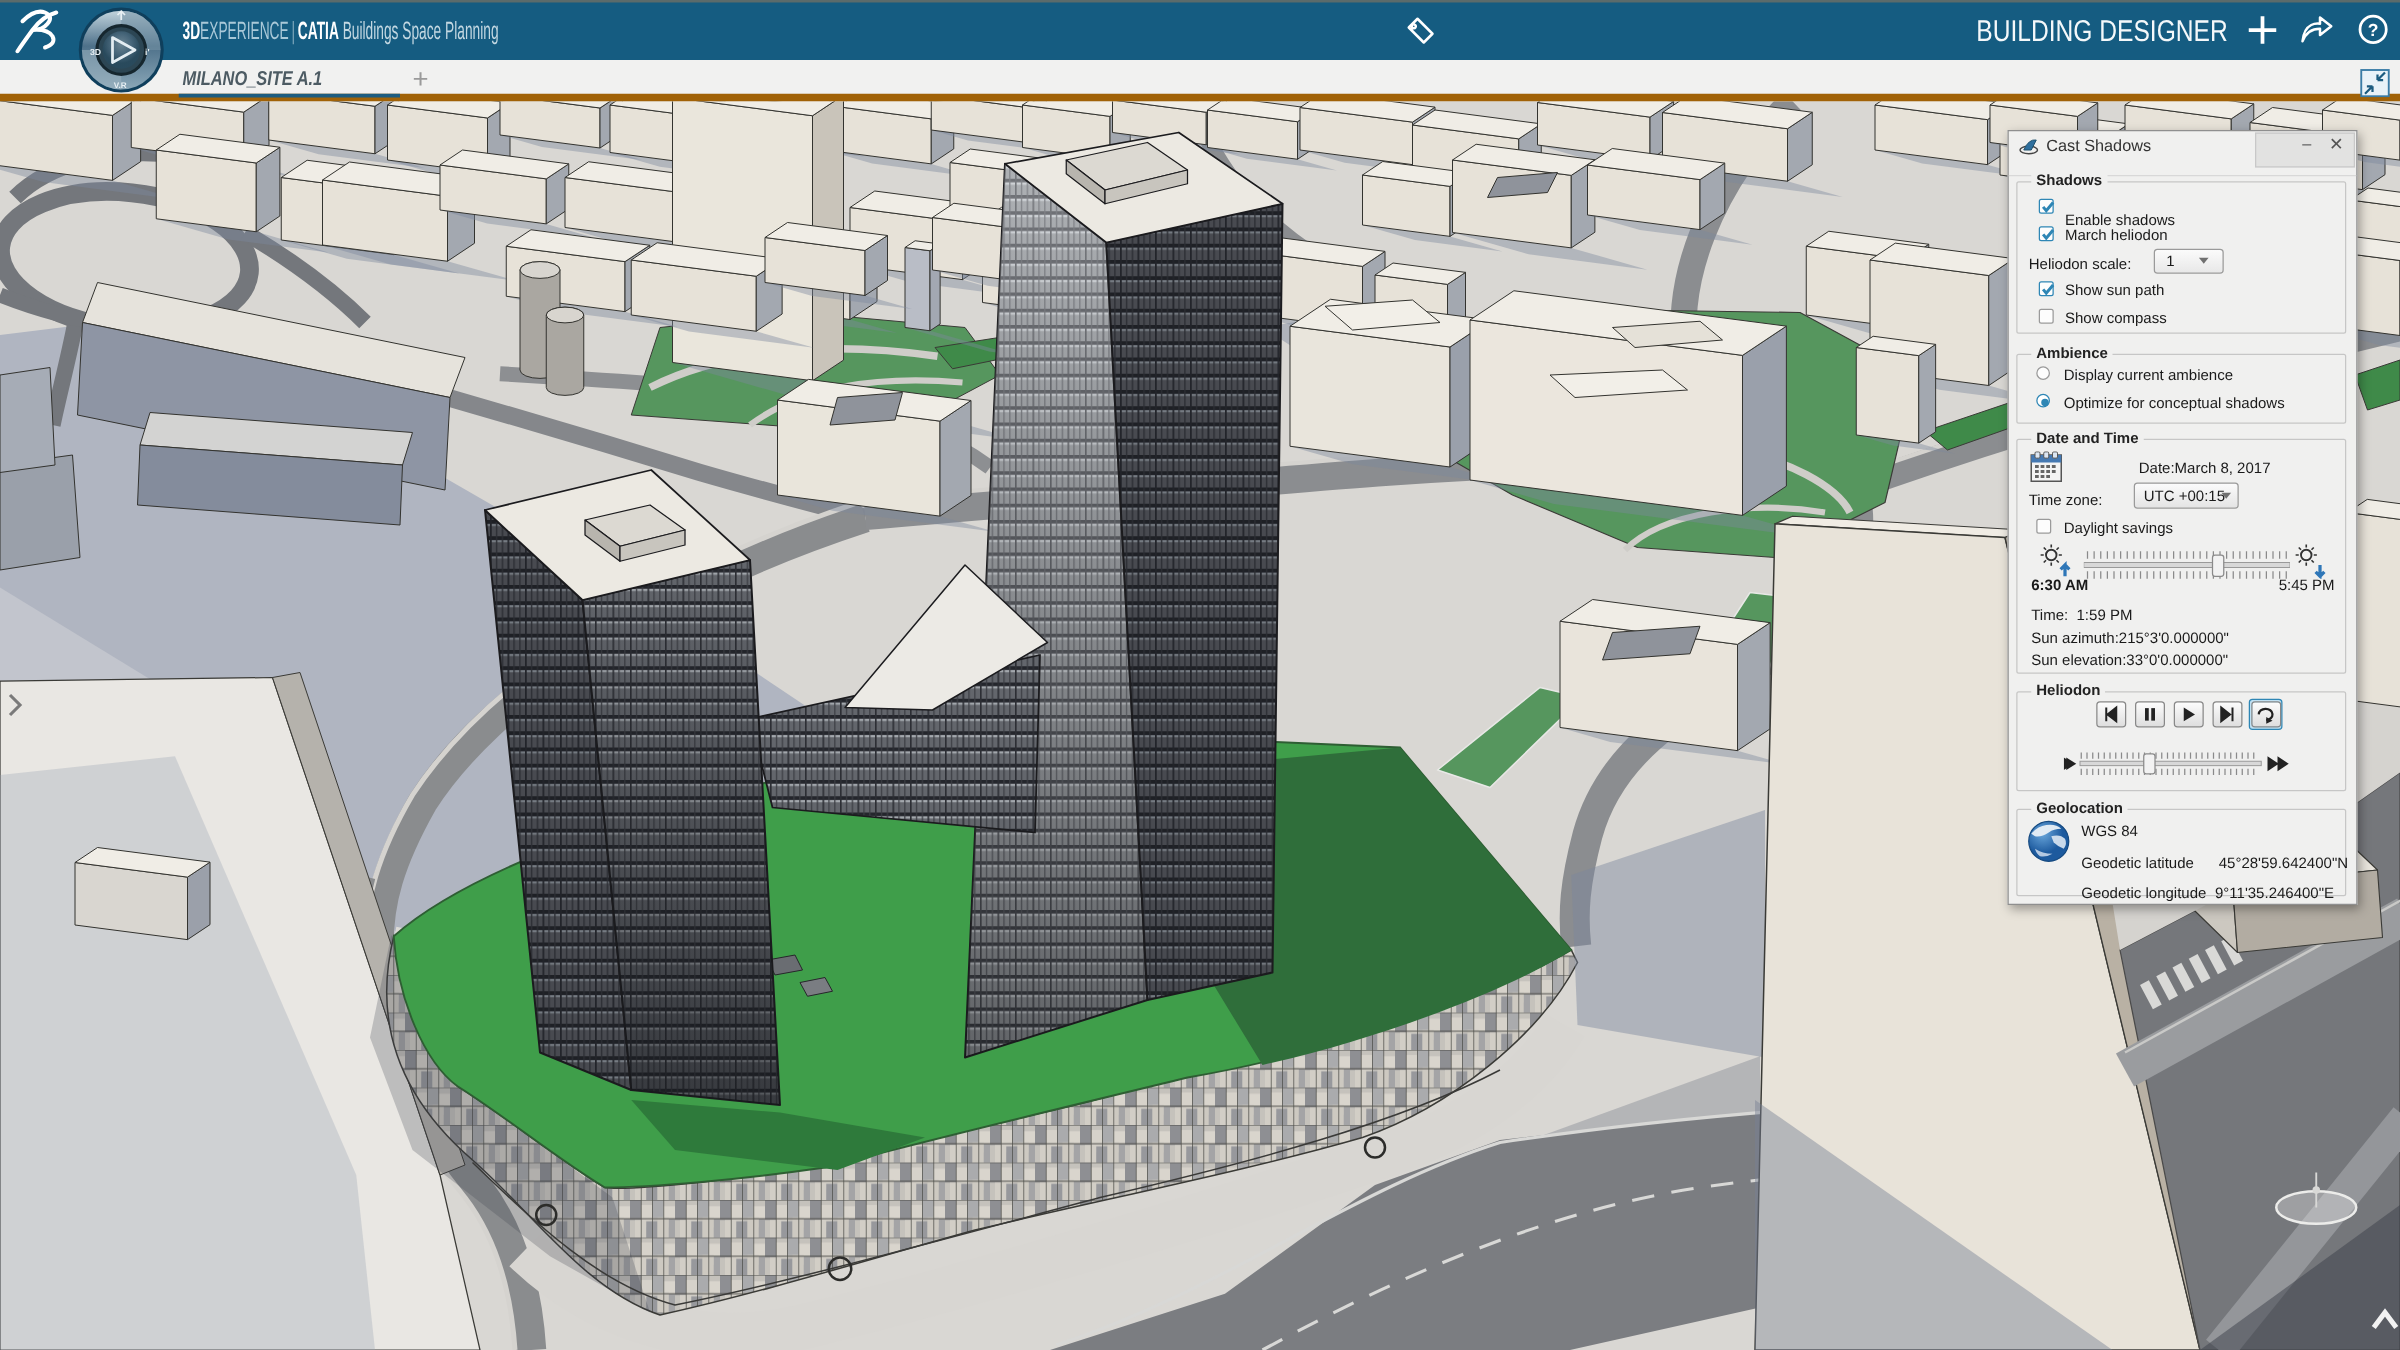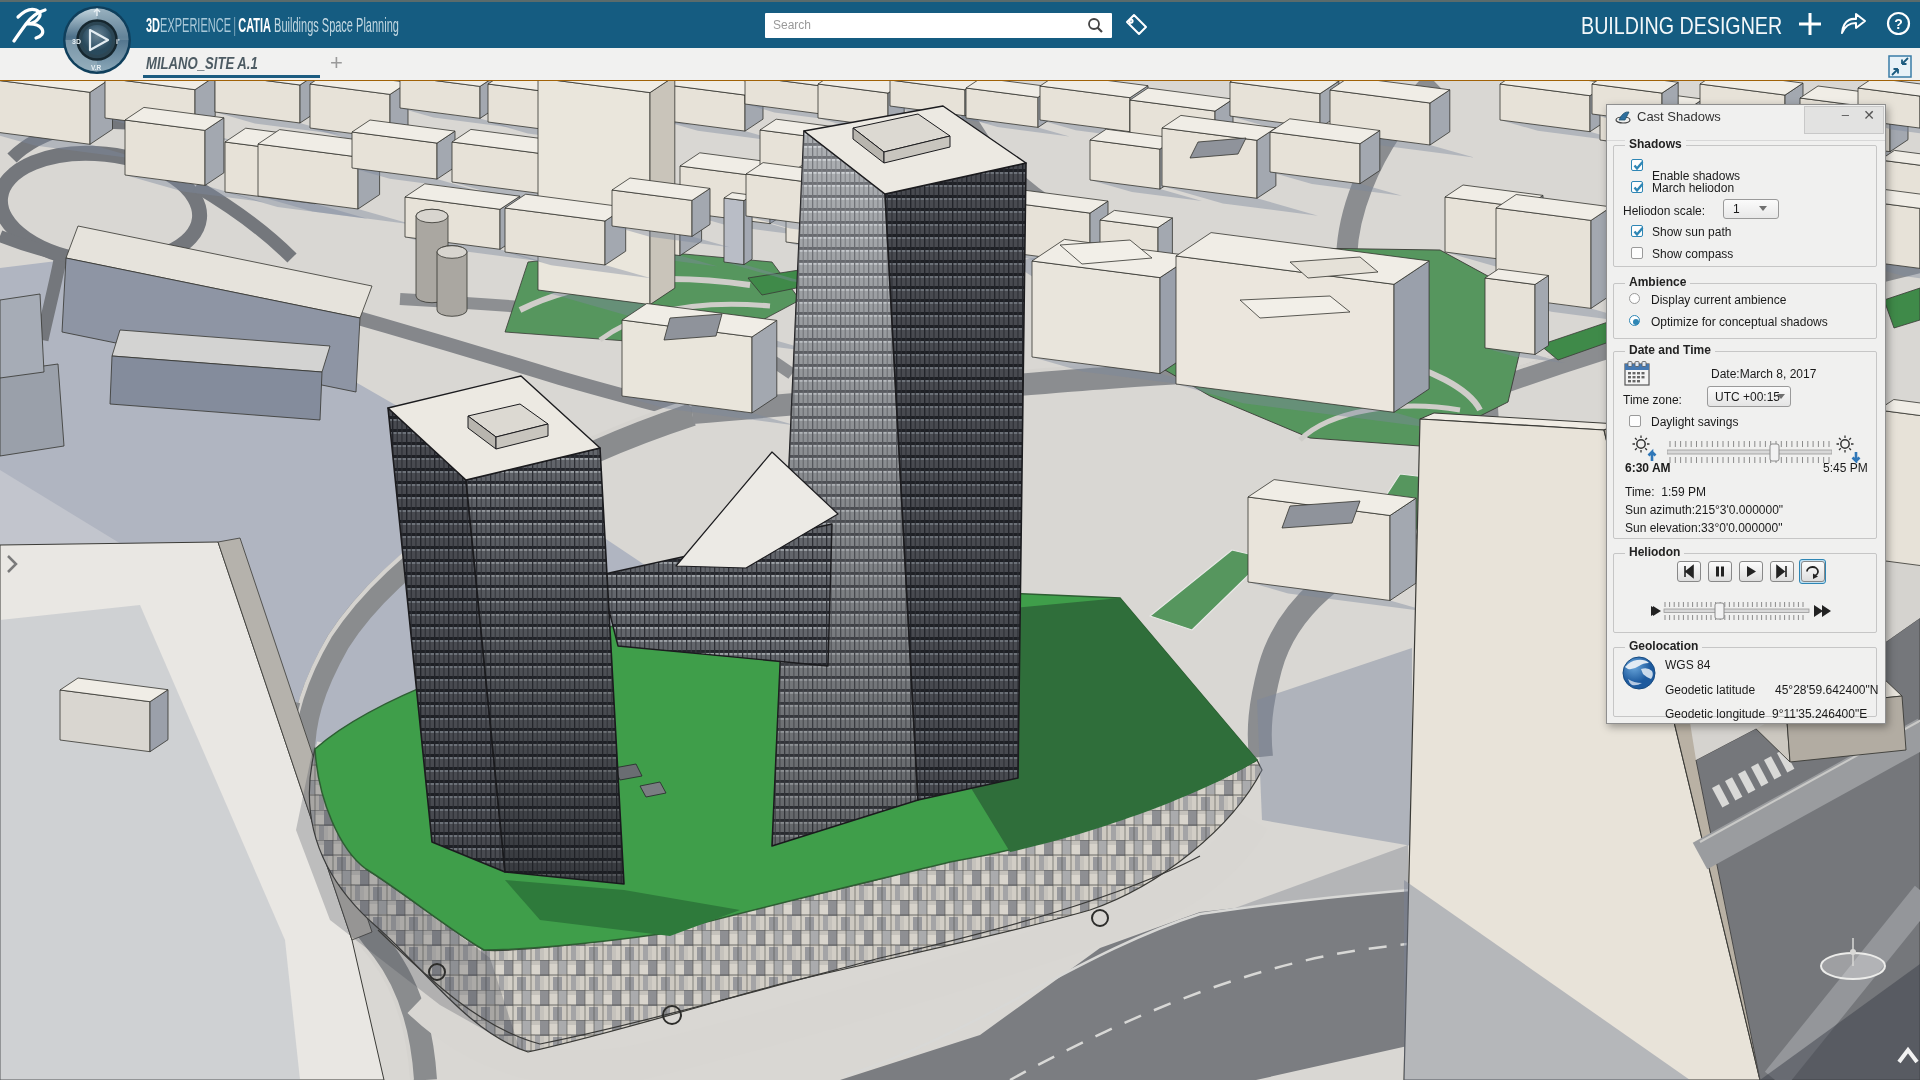--- a/index.html
+++ b/index.html
@@ -422,43 +422,36 @@
 <path d="M 8,556 L 16,564 L 8,572" stroke="#7a7a7a" stroke-width="2.5" fill="none"></path>
 <path d="M 1899,1062 L 1908,1050 L 1917,1062" stroke="#f2f2f2" stroke-width="4" fill="none"></path>
 </svg>
 <div style="position:absolute;left:0;top:0;width:1920px;height:48px;background:#155c81">
 <div style="position:absolute;left:0;top:0;width:1920px;height:2px;background:#5b6b6b"></div>
 <svg style="position:absolute;left:12px;top:5px" width="40" height="38" viewBox="0 0 40 38">
 <path d="M 6,12 Q 16,2 24,5 Q 31,8 26,14 Q 22,19 14,19 Q 26,18 30,24 Q 33,30 24,33" fill="none" stroke="#fff" stroke-width="3.2" stroke-linecap="round"></path>
 <path d="M 33,5 Q 22,8 14,19 Q 6,30 2,36" fill="none" stroke="#fff" stroke-width="3.2" stroke-linecap="round"></path>
 </svg>
 <div style="position:absolute;left:146px;top:14px;font-family:'Liberation Sans',sans-serif;font-size:20px;transform:scaleX(0.55);transform-origin:0 0;white-space:nowrap;color:#a9c8d8"><b style="color:#fff">3D</b>EXPERIENCE <span style="color:#7fa8bd">|</span> <b style="color:#fff">CATIA</b> <span style="color:#c3d8e2">Buildings Space Planning</span></div>
-<div style="position:absolute;left:765px;top:13px;width:347px;height:25px;background:#fff;border-radius:1px">
-      <span style="position:absolute;left:8px;top:5px;font-family:'Liberation Sans',sans-serif;font-size:12px;color:#999">Search</span>
-      <svg style="position:absolute;right:8px;top:4px" width="17" height="17" viewBox="0 0 17 17">
-        <circle cx="7" cy="7" r="5" fill="none" stroke="#444" stroke-width="1.8"></circle>
-        <path d="M 10.5,10.5 L 15,15" stroke="#444" stroke-width="2.2"></path>
-      </svg>
-    </div>
 <svg style="position:absolute;left:1124px;top:12px" width="26" height="26" viewBox="0 0 26 26">
       <path d="M 3,10 L 10,3 L 22,15 L 15,22 Z M 7,7.5 a1.6,1.6 0 1 0 0.1,0" fill="none" stroke="#fff" stroke-width="2" stroke-linejoin="round" transform="rotate(0 13 13)"></path>
     </svg>
 <div style="position:absolute;left:1581px;top:12px;font-family:'Liberation Sans',sans-serif;font-size:24px;color:#f4f8fa;transform:scaleX(0.82);transform-origin:0 0;white-space:nowrap">BUILDING DESIGNER</div>
 <svg style="position:absolute;left:1797px;top:11px" width="26" height="26" viewBox="0 0 26 26">
       <path d="M 13,2 V24 M 2,13 H24" stroke="#fff" stroke-width="3"></path>
     </svg>
 <svg style="position:absolute;left:1840px;top:11px" width="27" height="26" viewBox="0 0 27 26">
       <path d="M 16,3 L 25,10 L 16,17 L 16,12 Q 6,12 2,22 Q 3,12 9,9 Q 12,7.5 16,8 Z" fill="none" stroke="#fff" stroke-width="2" stroke-linejoin="round"></path>
     </svg>
 <svg style="position:absolute;left:1886px;top:11px" width="25" height="25" viewBox="0 0 25 25">
       <circle cx="12.5" cy="12.5" r="10.5" fill="none" stroke="#fff" stroke-width="2.2"></circle>
       <text x="12.5" y="17.5" text-anchor="middle" font-family="Liberation Sans" font-size="14" font-weight="bold" fill="#fff">?</text>
     </svg>
 </div>
-<div style="position:absolute;left:0;top:48px;width:1920px;height:33px;background:#f1f1f0;border-bottom:1px solid #a16207">
+<div style="position:absolute;left:0;top:48px;width:1920px;height:33px;background:#f1f1f0;border-bottom:6px solid #a16207">
 <div style="position:absolute;left:146px;top:7px;font-family:'Liberation Sans',sans-serif;font-size:16px;font-weight:bold;font-style:italic;color:#4d5b63;transform:scaleX(0.82);transform-origin:0 0;white-space:nowrap">MILANO_SITE A.1</div>
 <div style="position:absolute;left:143px;top:27px;width:177px;height:3px;background:#1c5c80"></div>
 <span style="position:absolute;left:330px;top:2px;font-family:'Liberation Sans',sans-serif;font-size:22px;color:#9a9a9a">+</span>
 <svg style="position:absolute;left:1888px;top:7px" width="24" height="23" viewBox="0 0 24 23">
       <rect x="1" y="1" width="22" height="21" fill="#e8f2f8" stroke="#3a7ca6" stroke-width="1.5"></rect>
       <path d="M 14,9 L 20,3 M 14,9 L 14,4.5 M 14,9 L 18.5,9" stroke="#1c5c80" stroke-width="1.8" fill="none"></path>
       <path d="M 10,14 L 4,20 M 10,14 L 10,18.5 M 10,14 L 5.5,14" stroke="#1c5c80" stroke-width="1.8" fill="none"></path>
     </svg>
 </div>
 <svg style="position:absolute;left:62px;top:4px" width="70" height="72" viewBox="0 0 70 72">

